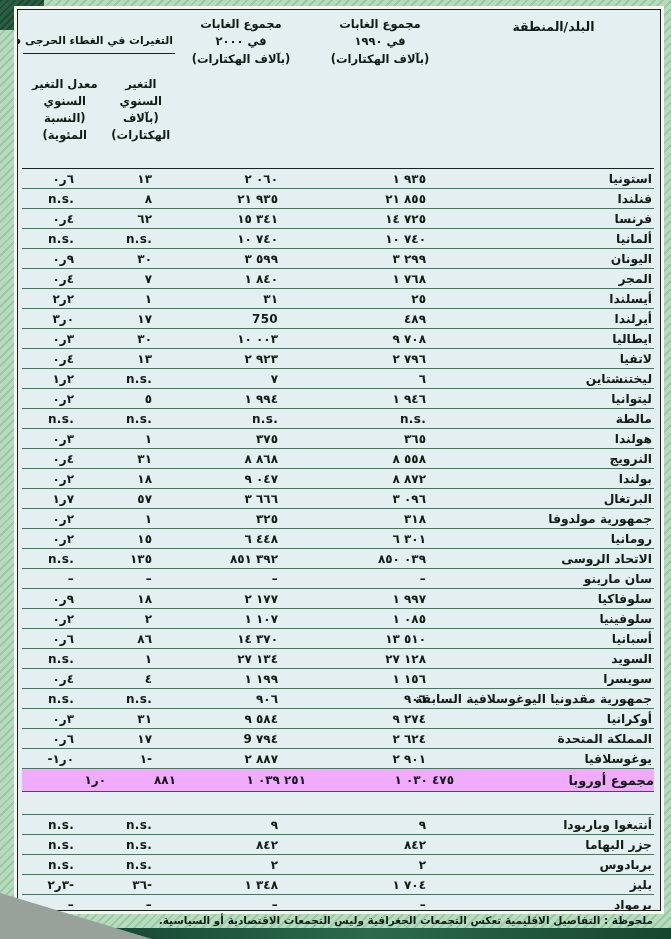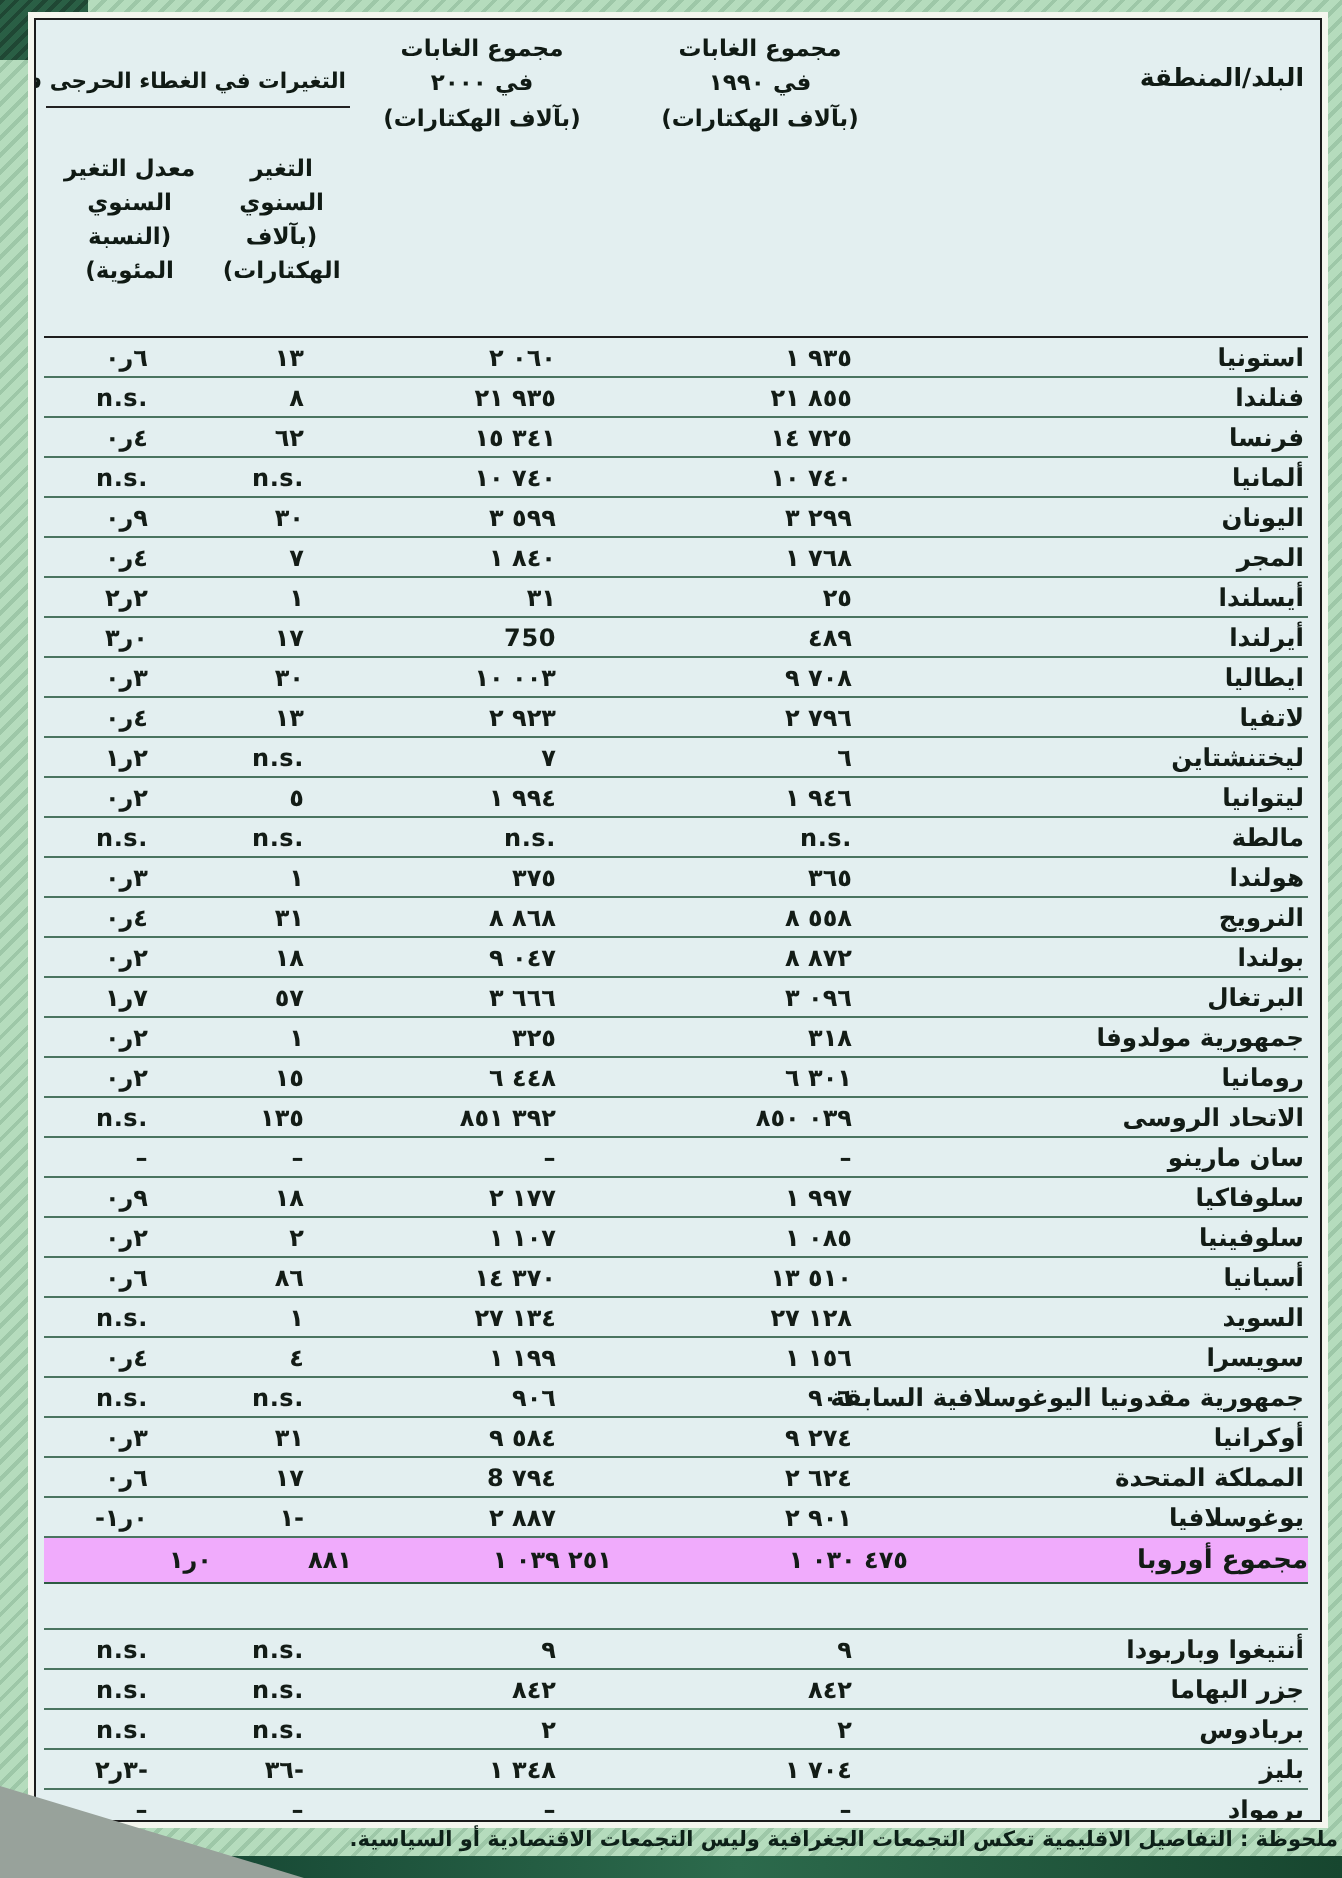--- a/index.html
+++ b/index.html
@@ -20,41 +20,41 @@
   .frame{position:absolute;top:6px;left:14px;width:650px;height:908px;
     background:#f4f6ee;padding:3px;box-sizing:border-box;}
   .panel{width:100%;height:100%;box-sizing:border-box;border:1.5px solid #1b1b1b;
     background:#e3eff0;padding:0 6px;overflow:hidden;}
   table{width:100%;border-collapse:collapse;table-layout:fixed;}
   col.c-country{width:200px}col.c-f1990{width:148px}col.c-f2000{width:130px}
   col.c-change{width:70px}col.c-rate{width:84px}
   thead th{vertical-align:top;padding-top:6px;font-size:11.5px;font-weight:bold;
     color:#101a14;line-height:1.5;white-space:pre-line;text-align:center;
     border-bottom:1.8px solid #1e1e1e;padding-bottom:6px;}
-  th.country-h{text-align:right;padding-right:2px;padding-top:20px;font-size:12.5px;}
+  th.country-h{padding-right:2px;padding-top:8px;font-size:12.5px;}
   .group-title{white-space:nowrap;font-size:10.8px;border-bottom:1.3px solid #222;
     padding:0 2px 4px 2px;margin-bottom:4px;text-align:center;}
   .subcols{display:flex;}
   .sub-change{width:45%;white-space:pre-line;}
   .sub-rate{width:55%;white-space:pre-line;}
   tbody td{font-size:12px;color:#131c16;padding:3px 0 2px;height:14px;
     border-bottom:1px solid #4a7460;}
   td.country{font-weight:bold;padding-right:2px;font-size:12.3px;
     white-space:nowrap;overflow:visible;}
   td.num{direction:ltr;unicode-bidi:bidi-override;text-align:right;font-weight:600;
     letter-spacing:.3px;white-space:nowrap;}
   td.n90{padding-right:28px}
   td.n00{padding-right:28px}
   td.nch{padding-right:24px}
   td.nrt{padding-right:32px}
   tr.total-row td{background:#f0abfc;border-top:1.3px solid #2d5b43;
     border-bottom:1.3px solid #2d5b43;padding:4px 0 3px;}
   tr.total-row td.country{font-size:13px;margin-top:43px;}
   tr.spacer-row td{height:17px;border-bottom:1px solid #4a7460;background:transparent;}
-  .note{position:absolute;bottom:13px;right:2px;font-size:10.5px;font-weight:bold;
+  .note{position:absolute;bottom:13px;right:18px;font-size:10.5px;font-weight:bold;
     color:#0d2018;}
 </style>
 </head>
 <body>
 
 <div class="page">
 
   <div class="corner-block"></div>
 
   <div class="frame">
@@ -281,21 +281,21 @@
             <tr>
               <td class="country">أوكرانيا</td>
               <td class="num n90">٩ ٢٧٤</td>
               <td class="num n00">٩ ٥٨٤</td>
               <td class="num nch">٣١</td>
               <td class="num nrt">٠ر٣</td>
             </tr>
             <tr>
               <td class="country">المملكة المتحدة</td>
               <td class="num n90">٢ ٦٢٤</td>
-              <td class="num n00">8 ٧٩٤</td>
+              <td class="num n00">9 ٧٩٤</td>
               <td class="num nch">١٧</td>
               <td class="num nrt">٠ر٦</td>
             </tr>
             <tr>
               <td class="country">يوغوسلافيا</td>
               <td class="num n90">٢ ٩٠١</td>
               <td class="num n00">٢ ٨٨٧</td>
               <td class="num nch">١-</td>
               <td class="num nrt">-١ر٠</td>
             </tr>

